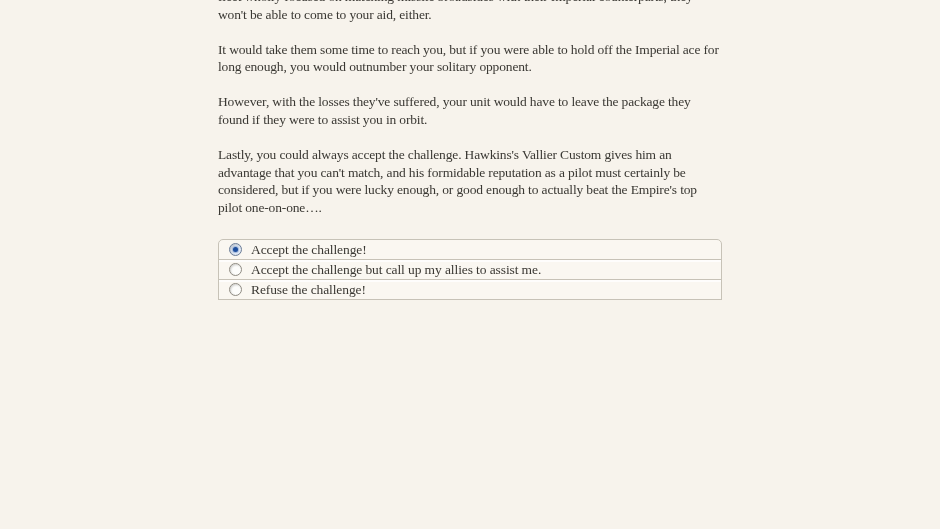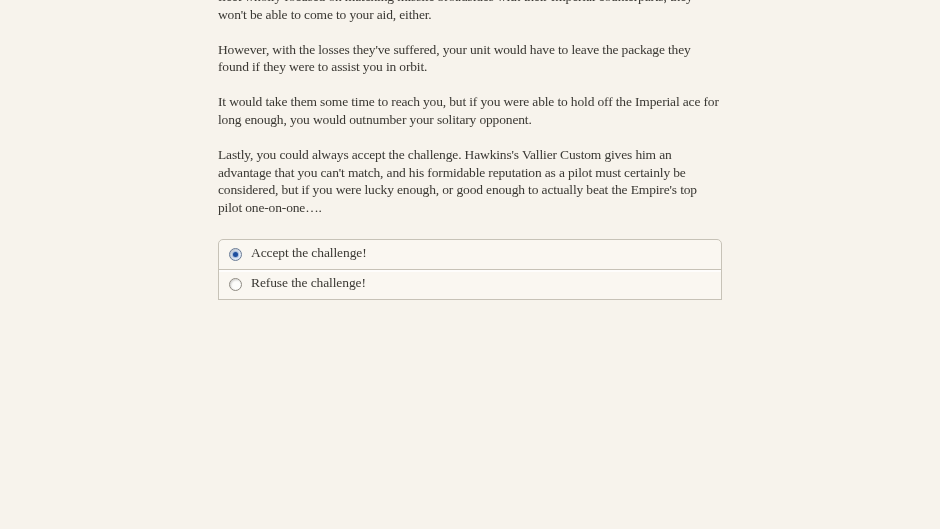--- a/index.html
+++ b/index.html
@@ -29,25 +29,25 @@
     letter-spacing: -0.15px;
     white-space: pre-line;
     width: 540px;
   }
   .story p:first-child { margin-top: 0; }
   .choices {
     margin-top: 23px;
   }
   .choice-row {
     display: flex;
-    align-items: flex-end;
+    align-items: center;
     gap: 9px;
     box-sizing: border-box;
-    height: 31px;
-    padding: 8px 10px;
+    height: 21px;
+    padding: 2px 10px;
     background: var(--choicebg, #faf7f1);
     border: 1px solid var(--border, #c7c2b7);
     margin-top: -1px;
     cursor: pointer;
   }
   .choice-row.first {
     margin-top: 0;
     border-radius: 5px 5px 0 0;
   }
   .choice-row.bevel {
@@ -85,32 +85,36 @@
     box-shadow: 0 0 1px 1px rgba(29,78,158,0.35);
   }
 </style>
 </head>
 <body>
 
 <div class="page">
   <div class="story" id="story">
       <p>fleet wholly focused on matching missile broadsides with their Imperial counterparts, they
 won't be able to come to your aid, either.</p>
+      <p>It would take them some time to reach you, but if you were able to hold off the Imperial ace for
+long enough, you would outnumber your solitary opponent.</p>
       <p>However, with the losses they've suffered, your unit would have to leave the package they
 found if they were to assist you in orbit.</p>
-      <p>It would take them some time to reach you, but if you were able to hold off the Imperial ace for
-long enough, you would outnumber your solitary opponent.</p>
       <p>Lastly, you could always accept the challenge. Hawkins's Vallier Custom gives him an
 advantage that you can't match, and his formidable reputation as a pilot must certainly be
 considered, but if you were lucky enough, or good enough to actually beat the Empire's top
 pilot one-on-one….</p>
     </div>
   <div class="choices" id="choices">
       <label class="choice-row first">
     <span class="radio selected"></span>
     <span class="choice-label">Accept the challenge!</span>
   </label>
       <label class="choice-row bevel">
     <span class="radio"></span>
+    <span class="choice-label">Accept the challenge but call up my allies to assist me.</span>
+  </label>
+      <label class="choice-row bevel">
+    <span class="radio"></span>
     <span class="choice-label">Refuse the challenge!</span>
   </label>
     </div>
 </div>
 
 </body></html>

